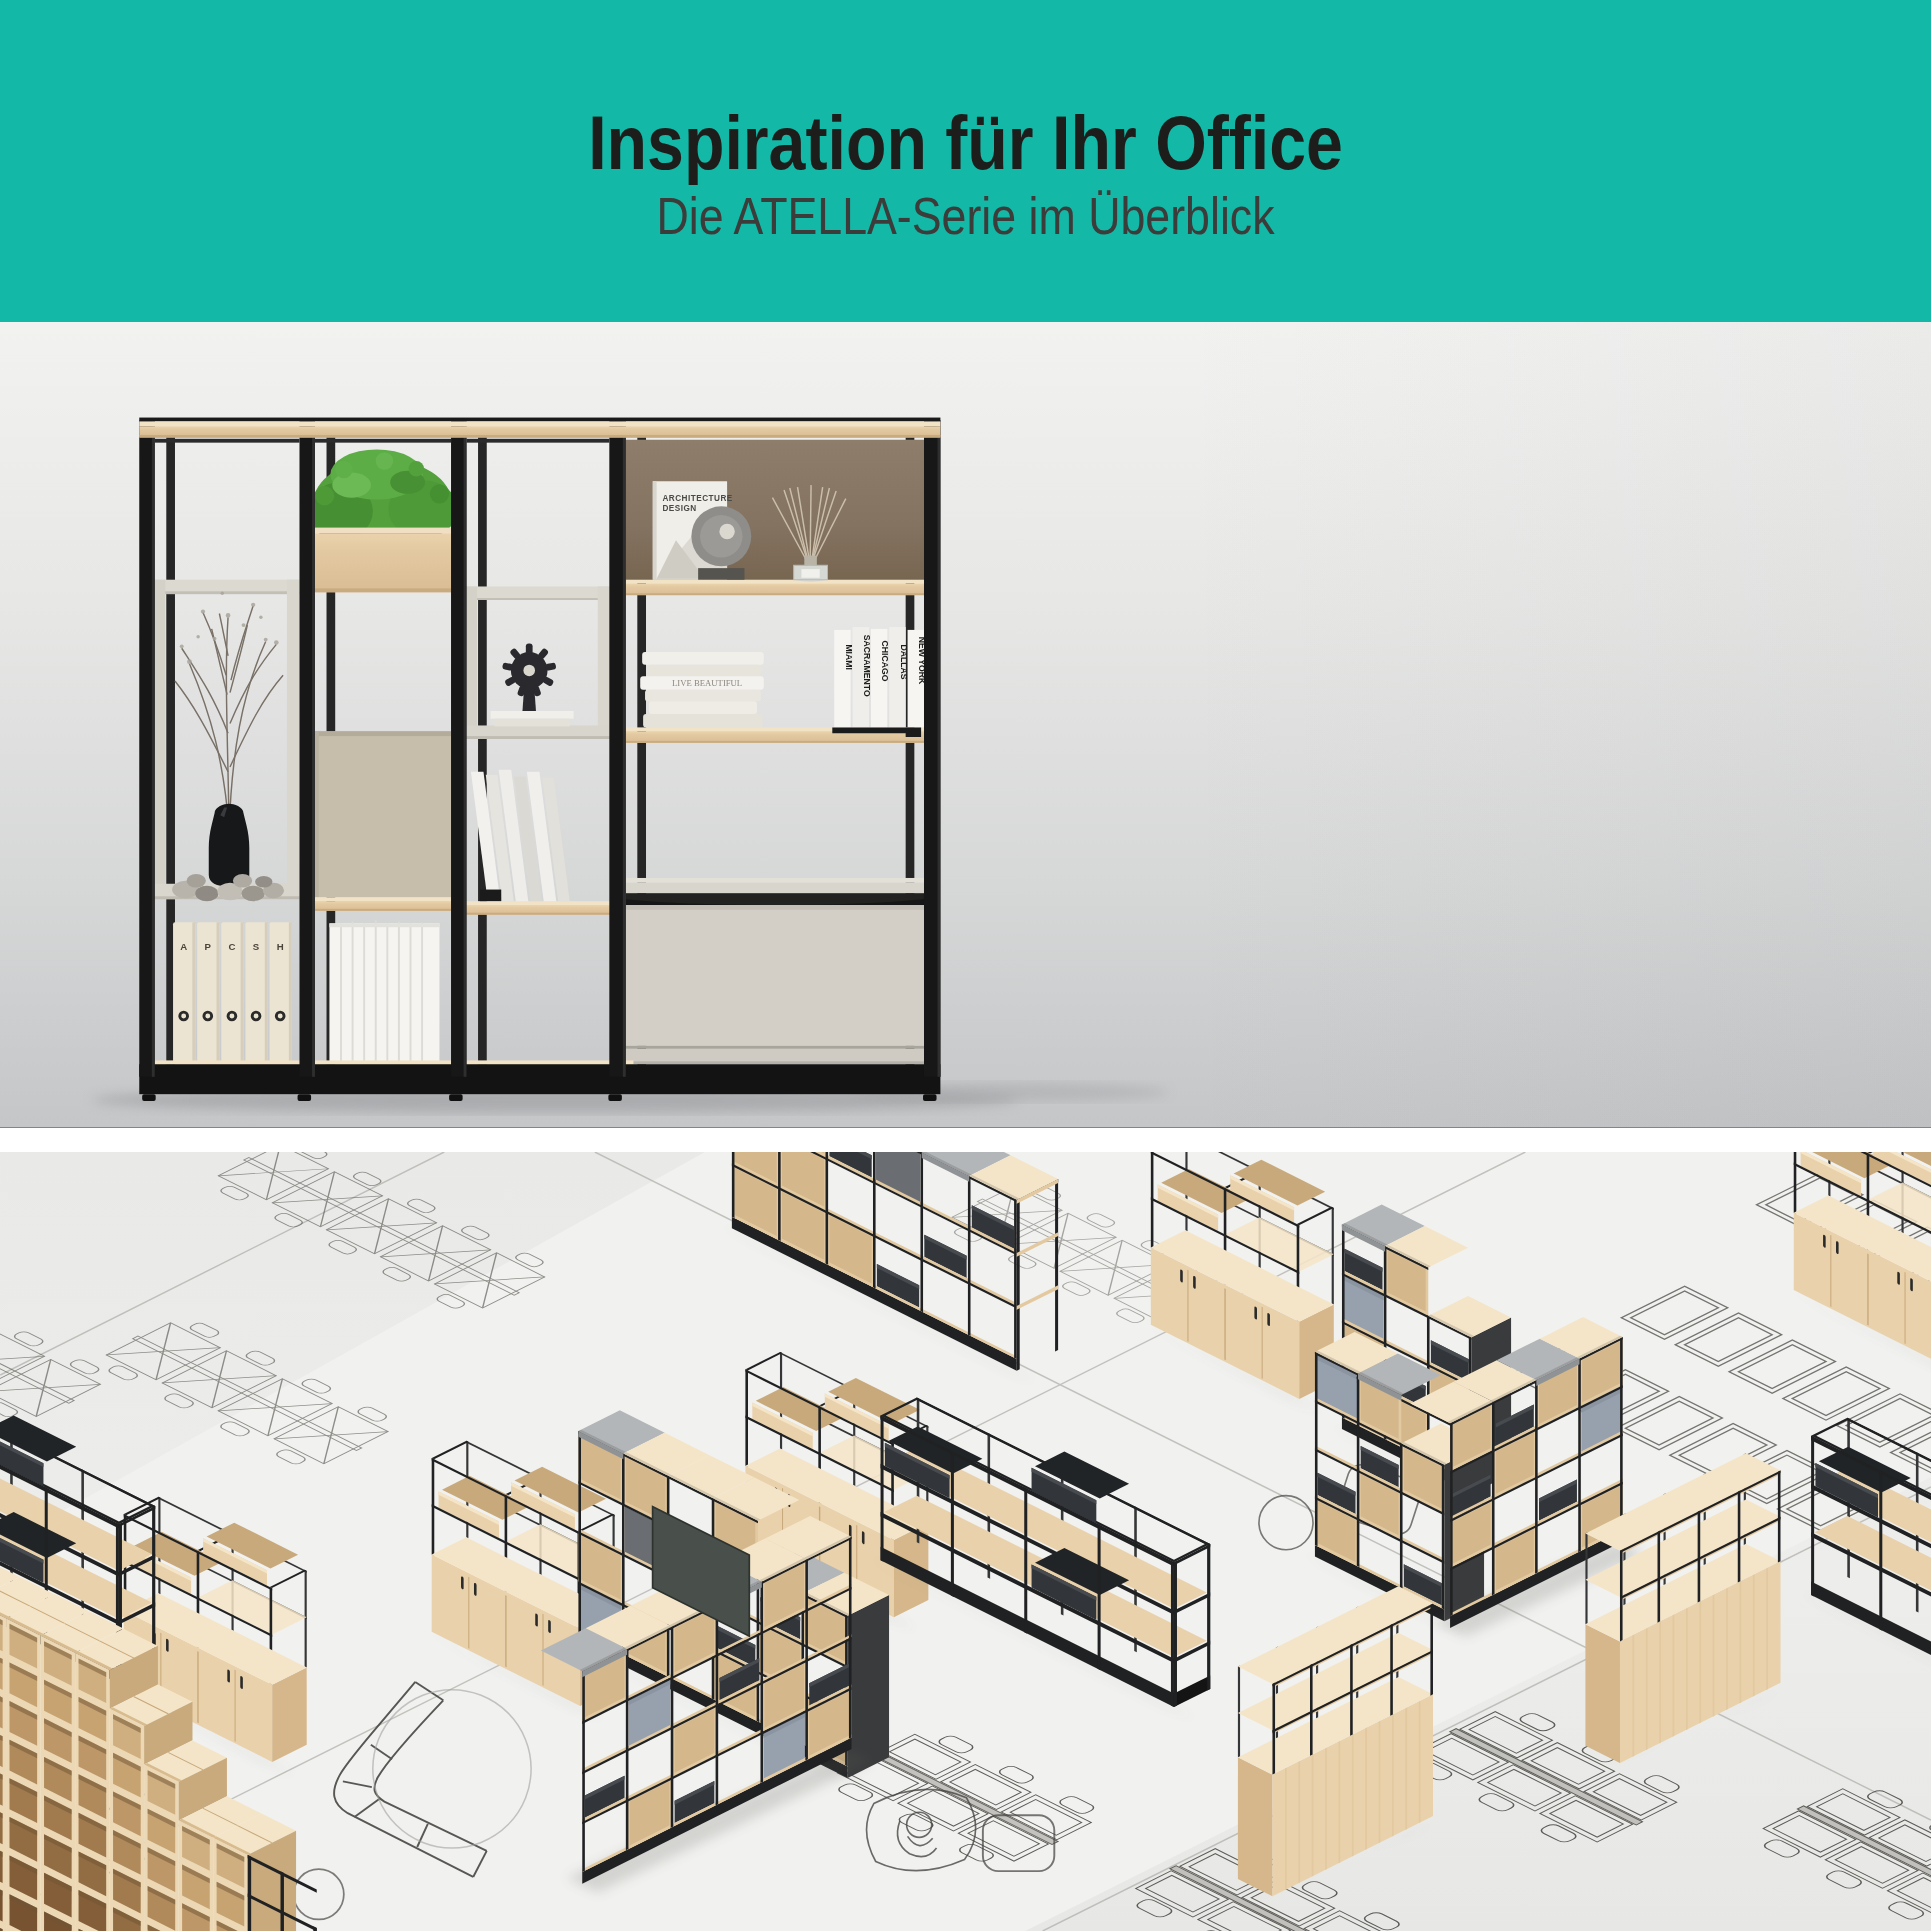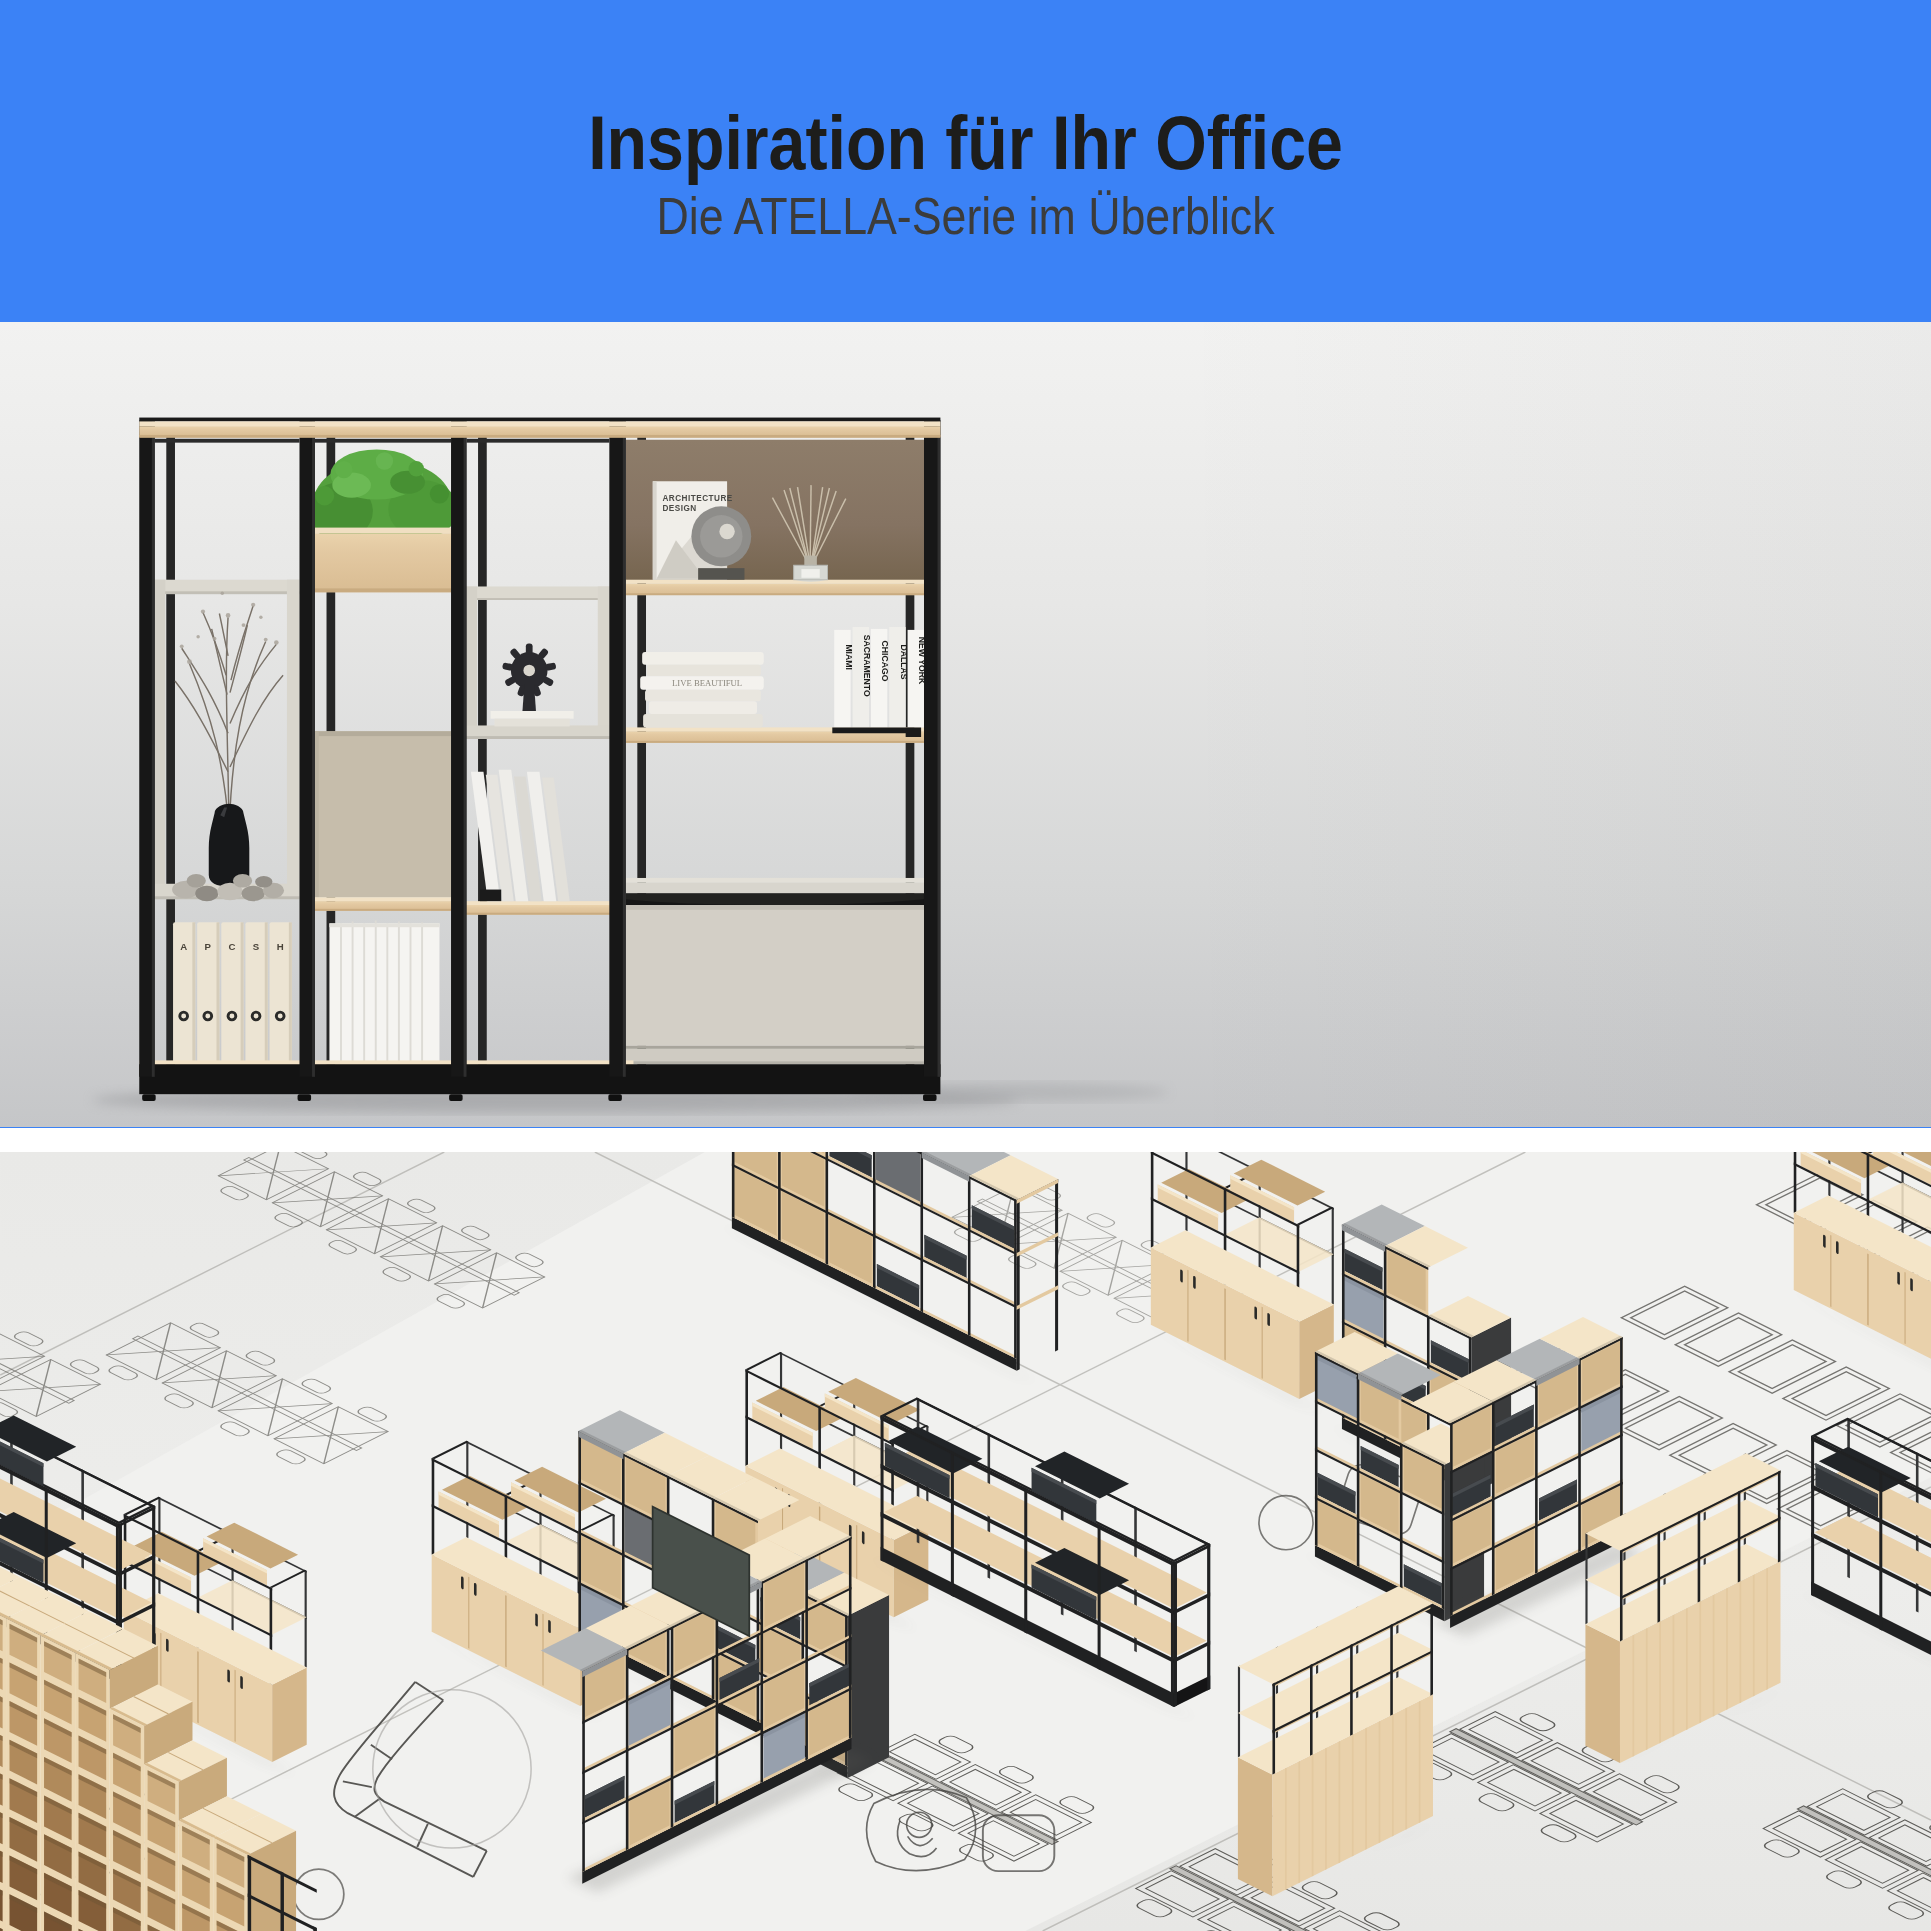--- a/index.html
+++ b/index.html
@@ -1,17 +1,17 @@
 <!DOCTYPE html>
 <html lang="de"><head>
 <meta charset="utf-8">
 <title>Inspiration für Ihr Office</title>
 <style>
 html,body{margin:0;padding:0;background:#fff;}
-#page{position:relative;width:1931px;height:1931px;overflow:hidden;background:#3b82f6;
+#page{position:relative;width:1931px;height:1931px;overflow:hidden;background:#14b8a6;
   font-family:"Liberation Sans",sans-serif;}
 #title{position:absolute;left:0;top:99px;width:1931px;text-align:center;
   font-size:76px;font-weight:700;color:#1d1d1b;transform:scaleX(0.872);transform-origin:966px 0;}
 #subtitle{position:absolute;left:0;top:186px;width:1931px;text-align:center;
   font-size:52px;font-weight:400;color:#3c3c3b;transform:scaleX(0.860);transform-origin:966px 0;}
 #band{position:absolute;left:0;top:322px;width:1931px;height:805px;
   background:linear-gradient(90deg,rgba(0,0,0,0) 60%,rgba(40,42,46,0.035) 100%),linear-gradient(180deg,#f2f2f1 0%,#e7e7e6 35%,#d6d7d7 70%,#c5c6c8 100%);}
 #divider{position:absolute;left:0;top:1128px;width:1931px;height:24px;background:#ffffff;}
 #bottom{position:absolute;left:0;top:1152px;width:1931px;height:779px;background:#ebebe9;}
 svg{display:block}

